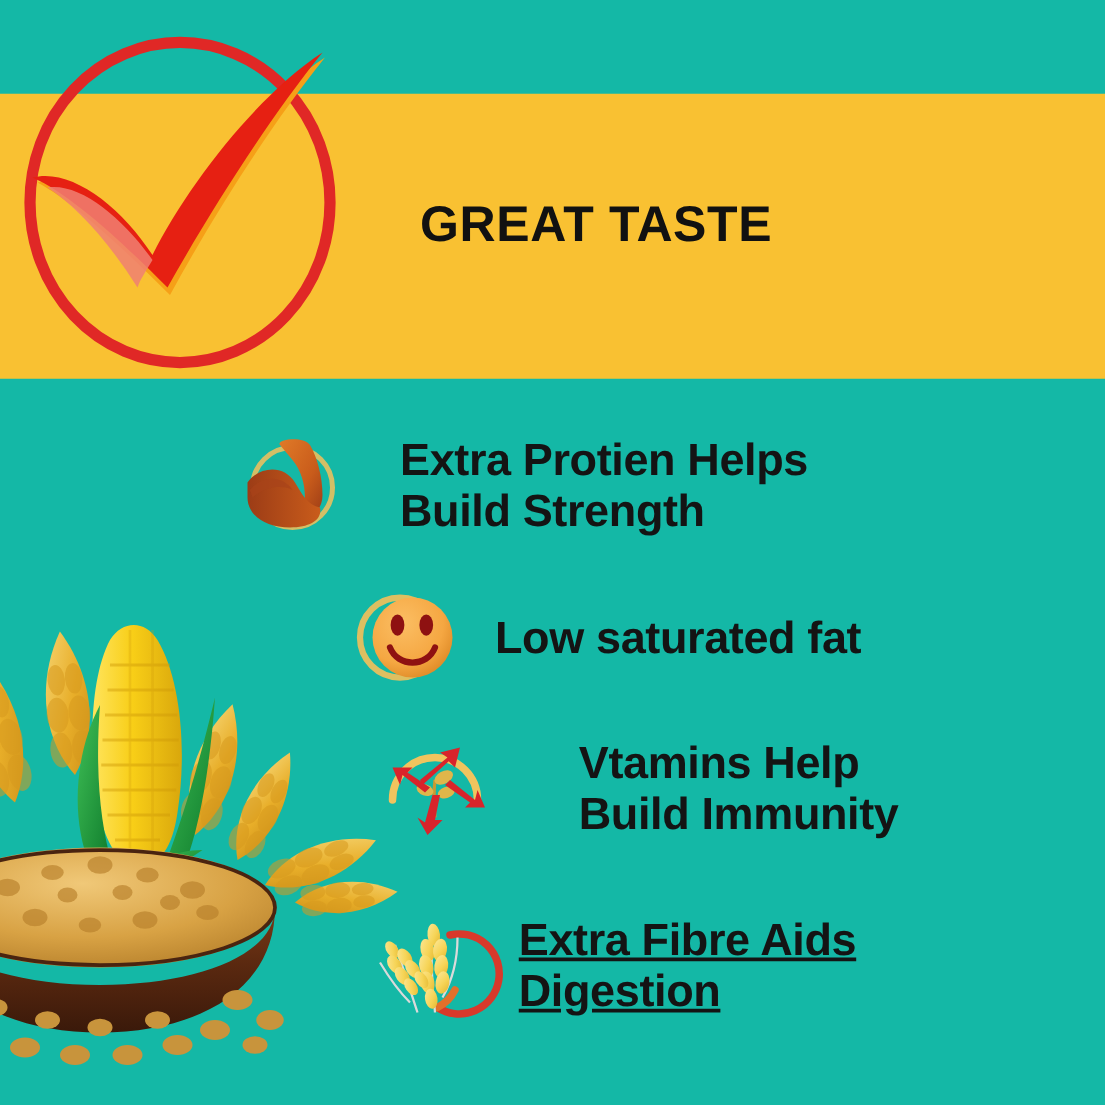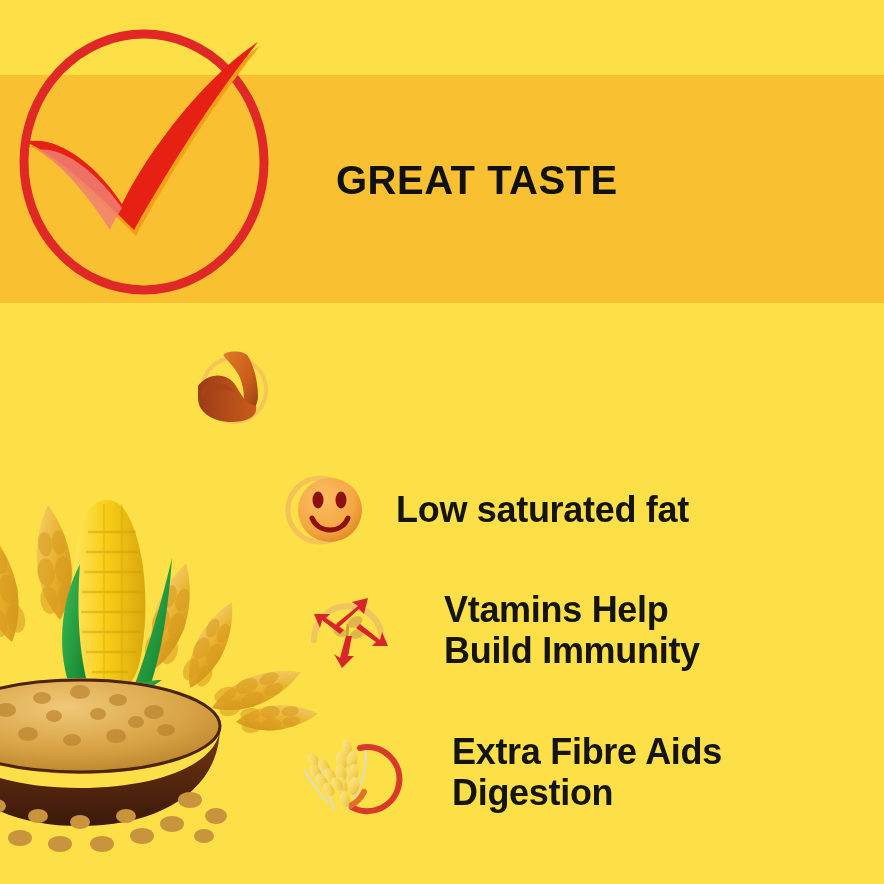--- a/index.html
+++ b/index.html
@@ -7,21 +7,21 @@
     padding: 0;
     background: #ffffff;
   }
   body {
     font-family: "Liberation Sans", sans-serif;
   }
   #poster {
     position: relative;
     width: 884px;
     height: 884px;
-    background: #fde047;
+    background: #14b8a6;
     overflow: hidden;
   }
 
   
   .yellow-band {
     position: absolute;
     left: 0;
     top: 75px;
     width: 884px;
     height: 228px;
@@ -85,24 +85,24 @@
   }
 
   
   .row-protein  { left: 0px;   top: 6px;  }
   .row-protein .f-text  { margin-left: 38px; }
 
   .row-fat      { left: 90px;  top: 128px; }
   .row-fat .f-text      { margin-left: 24px; }
 
   .row-vitamins { left: 112px; top: 248px; }
-  .row-vitamins .f-text { margin-left: 50px; text-align: left; }
+  .row-vitamins .f-text { margin-left: 69px; text-align: left; }
 
   .row-fibre    { left: 98px;  top: 390px; }
-  .row-fibre .f-text    { margin-left: 72px; }
+  .row-fibre .f-text    { margin-left: 35px; text-decoration: underline; }
 
   svg { display: block; overflow: visible; }
 </style>
 </head>
 <body>
 
 <div id="poster">
 
   <div class="yellow-band"></div>
 
@@ -268,20 +268,22 @@
           <circle cx="44" cy="48" r="32" fill="none" stroke="#F3C05A" stroke-width="4" opacity="0.85"></circle>
 
           <path d="M34 14 C 30 10, 52 6, 58 14 C 64 24, 68 40, 68 54
                    C 68 66, 60 72, 52 70 C 56 56, 54 38, 44 26 Z" fill="url(#gArm)"></path>
 
           <path d="M8 44 C 18 30, 38 30, 46 44 C 52 54, 56 62, 66 64
                    C 68 74, 58 80, 42 80 C 22 80, 8 70, 8 56 Z" fill="url(#gBicep)"></path>
           <path d="M10 50 C 20 38, 36 38, 44 50 C 38 46, 22 46, 12 56 Z" fill="#A8431A" opacity="0.7"></path>
         </svg>
       </span>
+      <span class="f-text">Extra Protien Helps
+Build Strength</span>
     </div>
 
     <div class="feature-row row-fat">
       <span class="f-icon">
         <svg width="92" height="92" viewBox="0 0 92 92">
           <defs>
             <radialGradient id="gFace" cx="38%" cy="32%" r="72%">
               <stop offset="0%" stop-color="#FBBE63"></stop>
               <stop offset="70%" stop-color="#F5A742"></stop>
               <stop offset="100%" stop-color="#E08C28"></stop>

